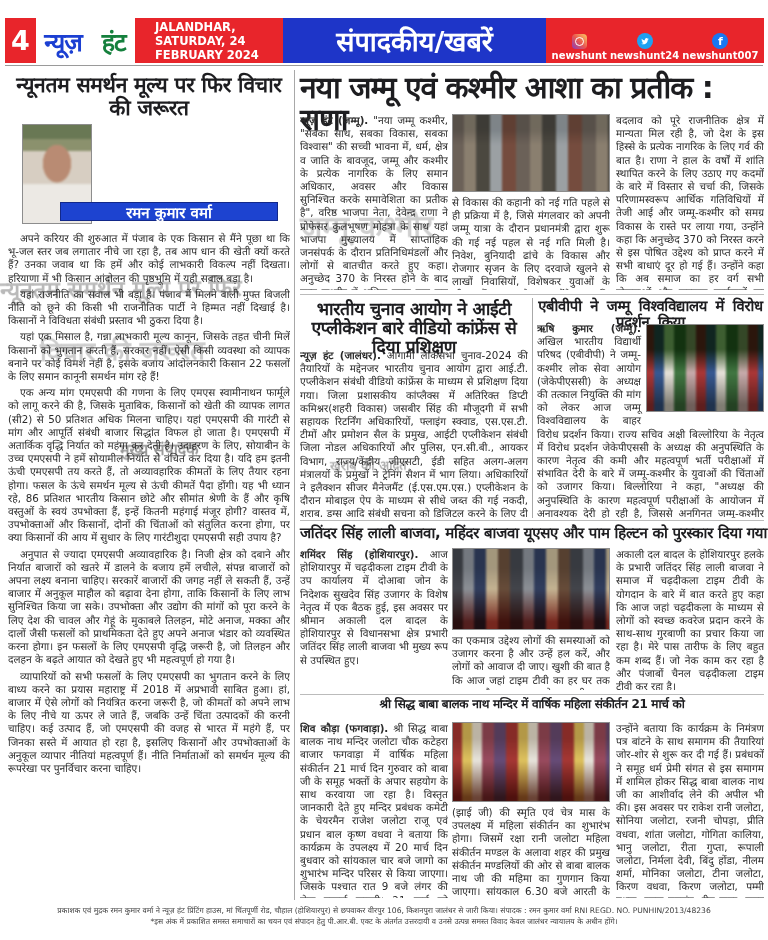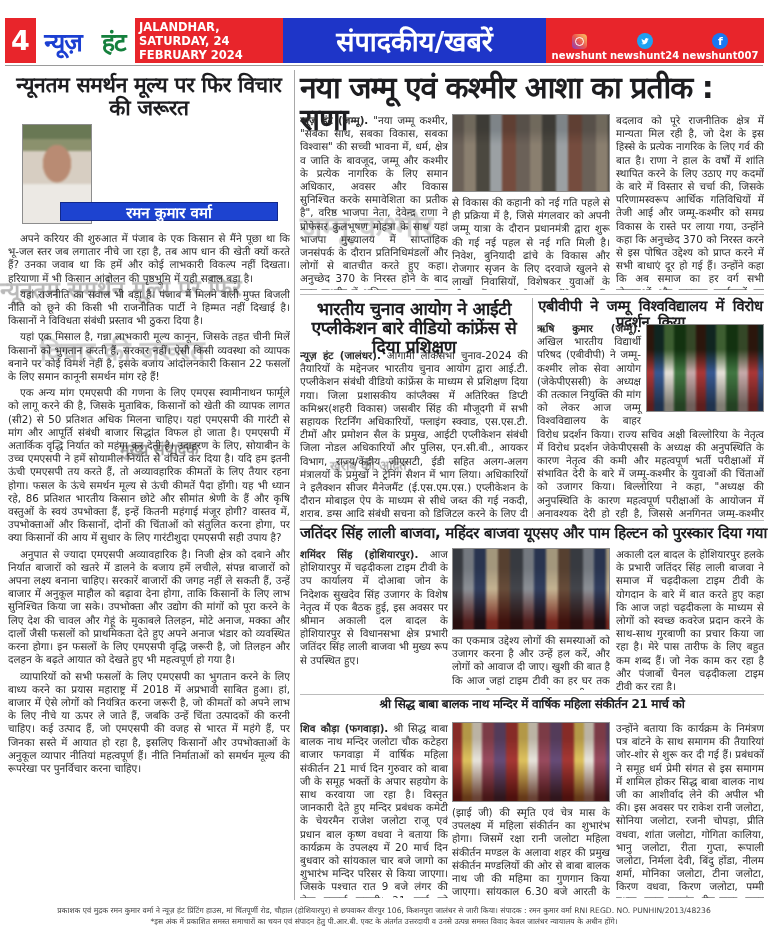--- a/index.html
+++ b/index.html
@@ -3,21 +3,21 @@
 <meta charset="utf-8">
 <style>
   html,body{margin:0;padding:0;background:#e9e9e6;}
   *{box-sizing:border-box;font-family:"DejaVu Sans","Liberation Sans",sans-serif;}
   .page{position:relative;width:768px;height:940px;margin:0 auto;background:#fff;overflow:hidden;}
   
   .hdr-red{background:#e8252b;color:#fff;position:absolute;}
   .pgnum{left:5px;top:18px;width:31px;height:45px;font-size:27px;font-weight:700;display:flex;align-items:center;justify-content:center;}
   .logo{position:absolute;left:37px;top:18px;width:96px;height:45px;display:flex;align-items:center;justify-content:center;font-weight:700;font-size:25px;letter-spacing:-1px;}
   .logo .l1{color:#1b3fd2;} .logo .l2{color:#15803d;margin-left:20px;}
-  .dateline{left:135px;top:18px;width:148px;height:45px;font-size:11.5px;font-weight:700;line-height:14px;display:flex;align-items:center;padding-left:4px;}
+  .dateline{left:135px;top:18px;width:148px;height:45px;font-size:11.5px;font-weight:700;line-height:14px;display:flex;align-items:center;padding-left:20px;}
   .section-box{position:absolute;left:283px;top:18px;width:263px;height:45px;background:#1e35c8;color:#fff;display:flex;align-items:center;justify-content:center;font-size:27px;font-weight:700;}
   .social{left:546px;top:18px;width:218px;height:45px;display:flex;align-items:flex-end;justify-content:space-around;padding:3px 4px 2px;}
   .soc-item{display:flex;flex-direction:column;align-items:center;gap:1px;}
   .soc-item .lbl{font-size:10px;font-weight:700;color:#fff;line-height:11px;}
   .ig{width:15px;height:15px;border-radius:4px;background:linear-gradient(45deg,#8a3ab9,#e95950,#fccc63);position:relative;}
   .ig::before{content:'';position:absolute;inset:3px;border:1.6px solid #fff;border-radius:50%;}
   .fb{width:16px;height:16px;border-radius:50%;background:#1877f2;color:#fff;font-size:11px;font-weight:700;display:flex;align-items:center;justify-content:center;}
   
   .hline{position:absolute;height:1px;background:#9a9a9a;}
   .vline{position:absolute;width:1px;background:#a8a8a8;}

